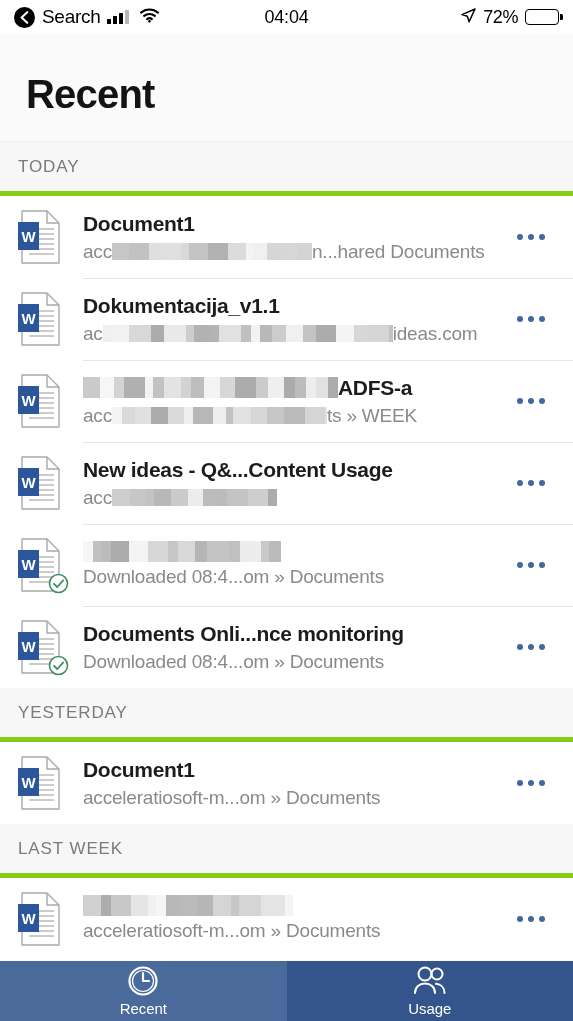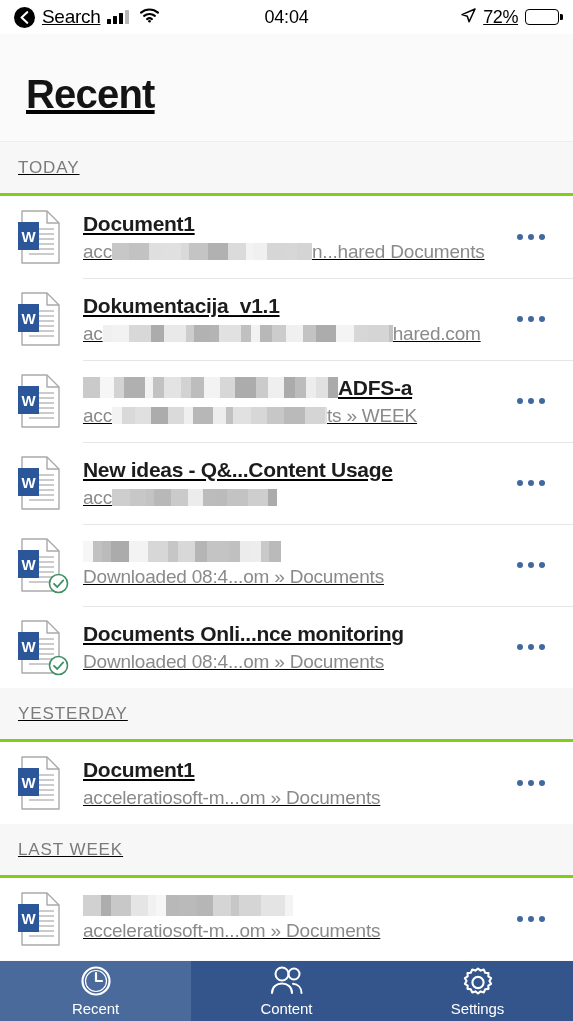--- a/index.html
+++ b/index.html
@@ -3,21 +3,21 @@
 <meta charset="utf-8">
 <style>
   * { margin:0; padding:0; box-sizing:border-box; }
   html, body {
     width:573px; height:1021px;
     background:#ffffff;
     font-family:"Liberation Sans", sans-serif;
     -webkit-font-smoothing:antialiased;
     overflow:hidden;
   }
-  .screen { position:relative; width:573px; height:1021px; background:#fafafa; overflow:hidden;text-decoration:underline; }
+  .screen { position:relative; width:573px; height:1021px; background:#fafafa; overflow:hidden; }
 
   
   .statusbar {
     height:34px; background:#ffffff;
     display:flex; align-items:center;
     position:relative; padding:0 14px;
   }
   .sb-left { display:flex; align-items:center; gap:7px; }
   .back-chip {
     width:21px; height:21px; border-radius:50%;
@@ -56,21 +56,21 @@
   .titlebar {
     background:#fafafa; padding:38px 26px 24px 26px;
     border-bottom:1px solid #ededed;
   }
   .big-title { font-size:40px; font-weight:bold; color:#141414; letter-spacing:-0.8px; }
 
   
   .list { background:#ffffff; }
   .section-head {
     background:#f7f7f7; height:54px; display:flex; align-items:center;
-    padding:0 0 0 18px; border-bottom:3px solid #84cc16;
+    padding:0 0 0 18px; border-bottom:5px solid #84cc16;
     color:#7b7b7b; font-size:17px; letter-spacing:0.9px;
   }
   .row {
     position:relative; display:flex; align-items:center;
     height:82px; background:#fff; padding-left:16px; padding-right:14px;
   }
   .row + .row::before{
     content:""; position:absolute; left:83px; right:0; top:0; height:1px; background:#e6e6e6;
   }
   .icon-wrap { width:67px; flex:0 0 67px; display:flex; align-items:center; }
@@ -253,21 +253,21 @@
               <span style="left: 157px; width: 12px; background: rgb(184, 184, 184);"></span>
               <span style="left: 169px; width: 14px; background: rgb(204, 204, 204);"></span>
               <span style="left: 183px; width: 17px; background: rgb(240, 240, 240);"></span>
               <span style="left: 200px; width: 13px; background: rgb(195, 195, 195);"></span>
               <span style="left: 213px; width: 20px; background: rgb(172, 172, 172);"></span>
               <span style="left: 233px; width: 18px; background: rgb(244, 244, 244);"></span>
               <span style="left: 251px; width: 14px; background: rgb(215, 215, 215);"></span>
               <span style="left: 265px; width: 21px; background: rgb(213, 213, 213);"></span>
               <span style="left: 286px; width: 4px; background: rgb(194, 194, 194);"></span>
             </span>
-            <span>hared.com</span>
+            <span>ideas.com</span>
           </div>
         </div>
         <div class="more-btn">
           <b></b>
           <b></b>
           <b></b>
         </div>
       </div>
       <div class="row">
         <div class="icon-wrap">
@@ -584,27 +584,16 @@
       </div>
       <div class="tab">
         <span>
           <svg width="36" height="34" viewBox="0 0 36 34">
             <circle cx="13" cy="9" r="6.5" fill="none" stroke="#fff" stroke-width="2"></circle>
             <circle cx="25" cy="9" r="5.5" fill="none" stroke="#fff" stroke-width="2"></circle>
             <path d="M3 28 c0-6 4.5-9.5 10-9.5 s10 3.5 10 9.5" fill="none" stroke="#fff" stroke-width="2" stroke-linecap="round"></path>
             <path d="M24 18.8 c5 0.4 8.5 3.9 8.5 9.2" fill="none" stroke="#fff" stroke-width="2" stroke-linecap="round"></path>
           </svg>
         </span>
-        <span class="tab-label">Content</span>
-      </div>
-      <div class="tab">
-        <span>
-          <svg width="32" height="33" viewBox="0 0 32 33">
-            <g fill="none" stroke="#fff" stroke-width="2.1" stroke-linejoin="round">
-              <path d="M16 2.5 l2.6 2.1 3.2-1 1.4 3.1 3.3 0.4 -0.2 3.3 2.8 1.8 -1.7 2.8 1.7 2.8 -2.8 1.8 0.2 3.3 -3.3 0.4 -1.4 3.1 -3.2-1 -2.6 2.1 -2.6-2.1 -3.2 1 -1.4-3.1 -3.3-0.4 0.2-3.3 -2.8-1.8 1.7-2.8 -1.7-2.8 2.8-1.8 -0.2-3.3 3.3-0.4 1.4-3.1 3.2 1 Z"></path>
-              <circle cx="16" cy="16.5" r="5.6"></circle>
-            </g>
-          </svg>
-        </span>
-        <span class="tab-label">Settings</span>
+        <span class="tab-label">Usage</span>
       </div>
     </div>
 </div>
 
 </body></html>

